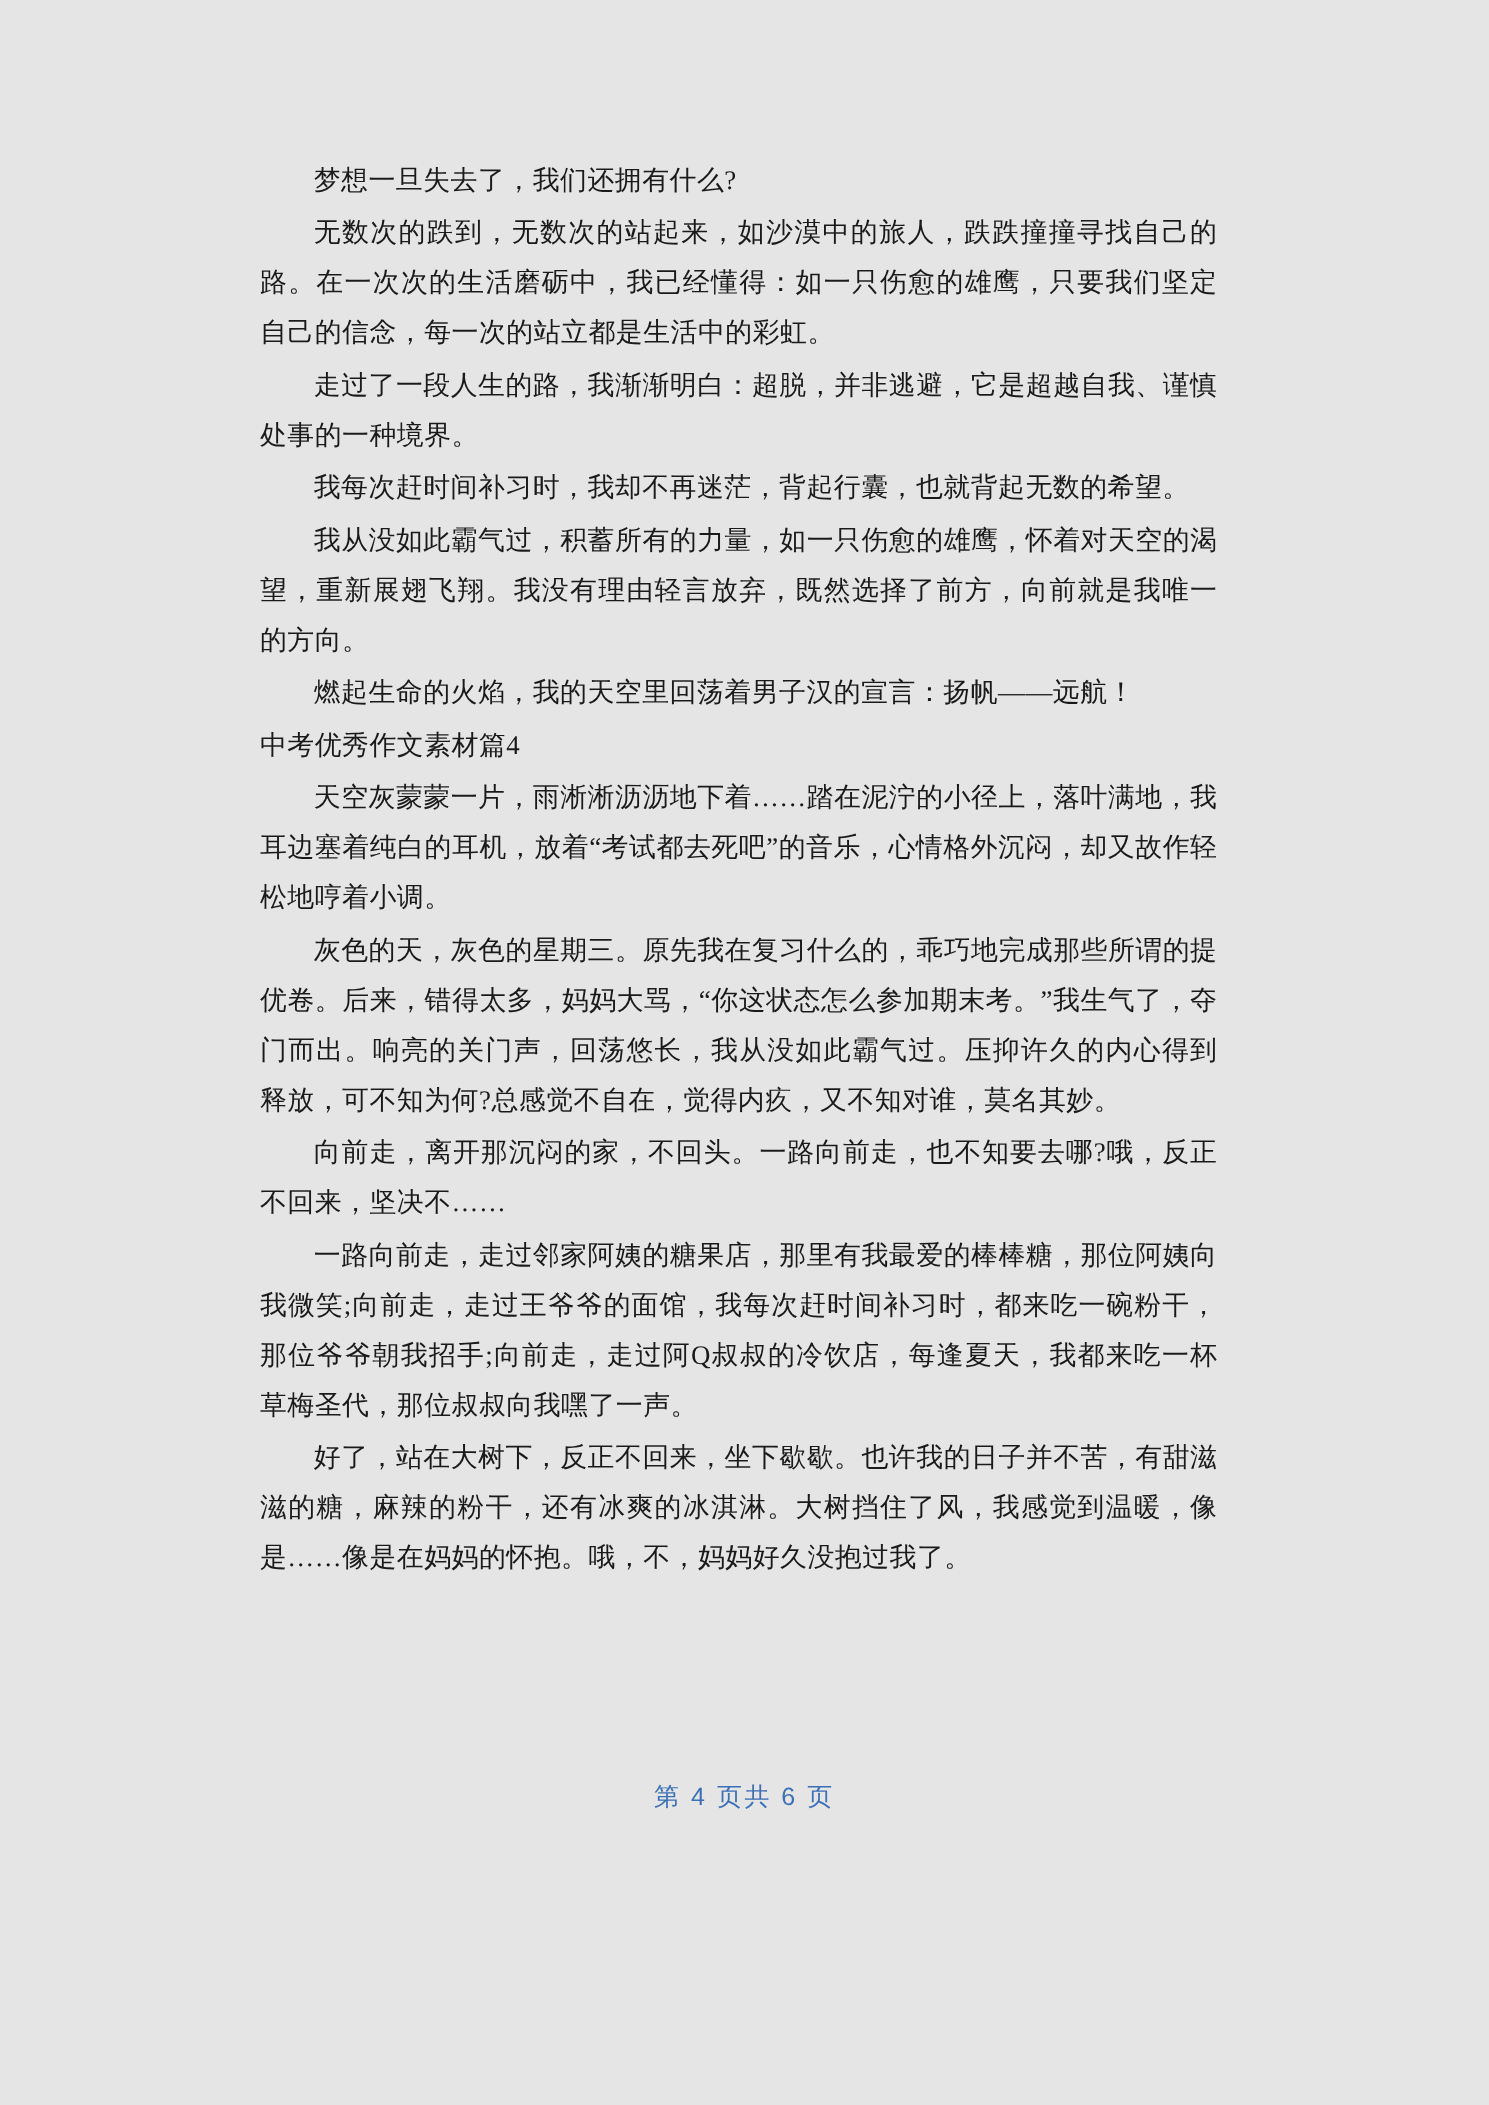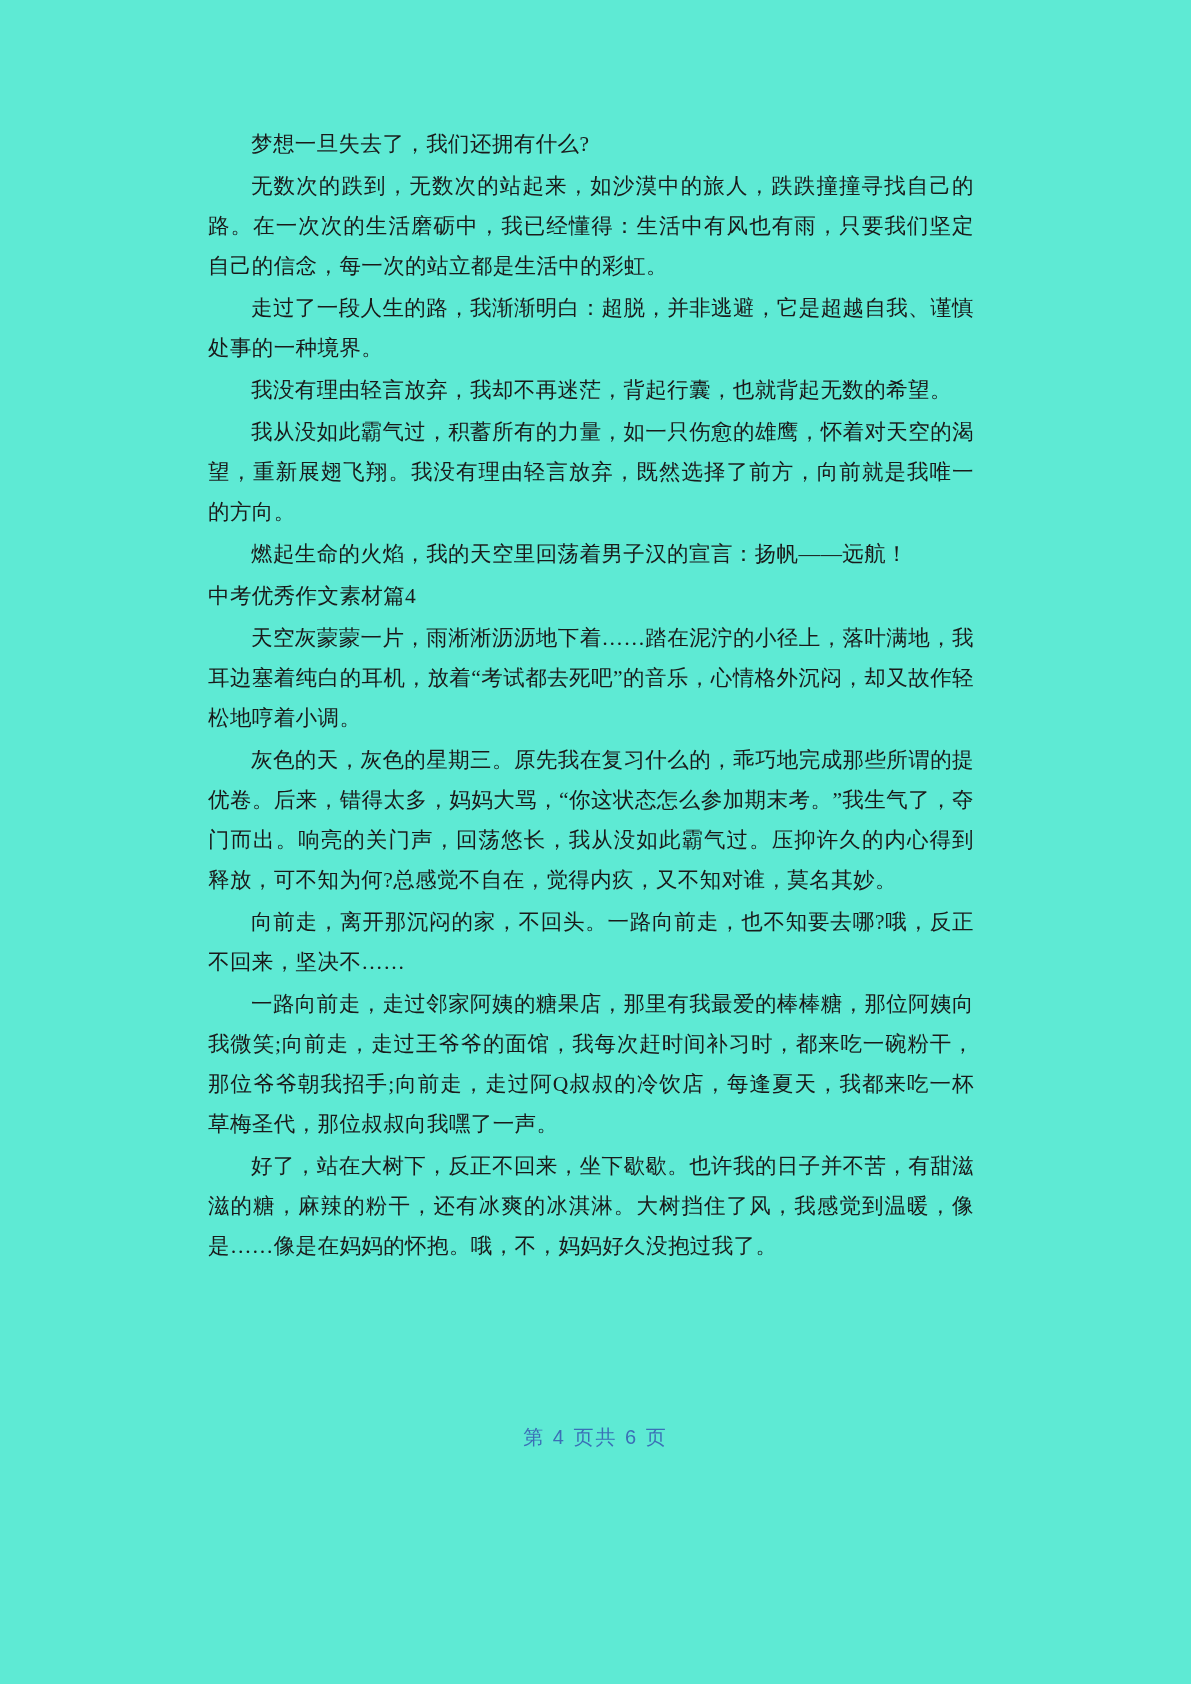--- a/index.html
+++ b/index.html
@@ -7,21 +7,21 @@
     padding: 0;
     background: #ffffff;
   }
   body {
     font-family: "Liberation Serif", "DejaVu Serif", serif;
   }
   .page {
     position: relative;
     width: 1191px;
     height: 1684px;
-    background: #5eead4;
+    background: #e5e5e5;
     box-sizing: border-box;
     overflow: hidden;
   }
   .content {
     position: absolute;
     left: 208px;
     top: 125px;
     width: 766px;
   }
   .para {
@@ -57,23 +57,23 @@
     color: #3b6fb6;
   }
 </style>
 </head>
 <body>
 
 <div class="page">
   <div class="content">
 
     <p class="para">梦想一旦失去了，我们还拥有什么?</p>
-    <p class="para">无数次的跌到，无数次的站起来，如沙漠中的旅人，跌跌撞撞寻找自己的路。在一次次的生活磨砺中，我已经懂得：生活中有风也有雨，只要我们坚定自己的信念，每一次的站立都是生活中的彩虹。</p>
+    <p class="para">无数次的跌到，无数次的站起来，如沙漠中的旅人，跌跌撞撞寻找自己的路。在一次次的生活磨砺中，我已经懂得：如一只伤愈的雄鹰，只要我们坚定自己的信念，每一次的站立都是生活中的彩虹。</p>
     <p class="para">走过了一段人生的路，我渐渐明白：超脱，并非逃避，它是超越自我、谨慎处事的一种境界。</p>
-    <p class="para">我没有理由轻言放弃，我却不再迷茫，背起行囊，也就背起无数的希望。</p>
+    <p class="para">我每次赶时间补习时，我却不再迷茫，背起行囊，也就背起无数的希望。</p>
     <p class="para">我从没如此霸气过，积蓄所有的力量，如一只伤愈的雄鹰，怀着对天空的渴望，重新展翅飞翔。我没有理由轻言放弃，既然选择了前方，向前就是我唯一的方向。</p>
     <p class="para">燃起生命的火焰，我的天空里回荡着男子汉的宣言：扬帆——远航！</p>
 
     <p class="heading">中考优秀作文素材篇4</p>
 
     <p class="para">天空灰蒙蒙一片，雨淅淅沥沥地下着……踏在泥泞的小径上，落叶满地，我耳边塞着纯白的耳机，放着“考试都去死吧”的音乐，心情格外沉闷，却又故作轻松地哼着小调。</p>
     <p class="para">灰色的天，灰色的星期三。原先我在复习什么的，乖巧地完成那些所谓的提优卷。后来，错得太多，妈妈大骂，“你这状态怎么参加期末考。”我生气了，夺门而出。响亮的关门声，回荡悠长，我从没如此霸气过。压抑许久的内心得到释放，可不知为何?总感觉不自在，觉得内疚，又不知对谁，莫名其妙。</p>
     <p class="para">向前走，离开那沉闷的家，不回头。一路向前走，也不知要去哪?哦，反正不回来，坚决不……</p>
     <p class="para">一路向前走，走过邻家阿姨的糖果店，那里有我最爱的棒棒糖，那位阿姨向我微笑;向前走，走过王爷爷的面馆，我每次赶时间补习时，都来吃一碗粉干，那位爷爷朝我招手;向前走，走过阿Q叔叔的冷饮店，每逢夏天，我都来吃一杯草梅圣代，那位叔叔向我嘿了一声。</p>
     <p class="para">好了，站在大树下，反正不回来，坐下歇歇。也许我的日子并不苦，有甜滋滋的糖，麻辣的粉干，还有冰爽的冰淇淋。大树挡住了风，我感觉到温暖，像是……像是在妈妈的怀抱。哦，不，妈妈好久没抱过我了。</p>

